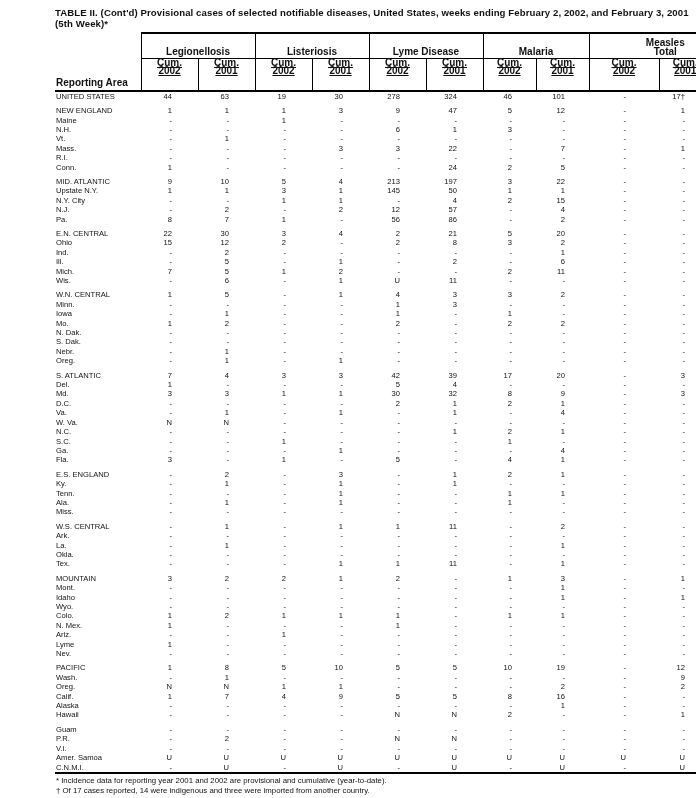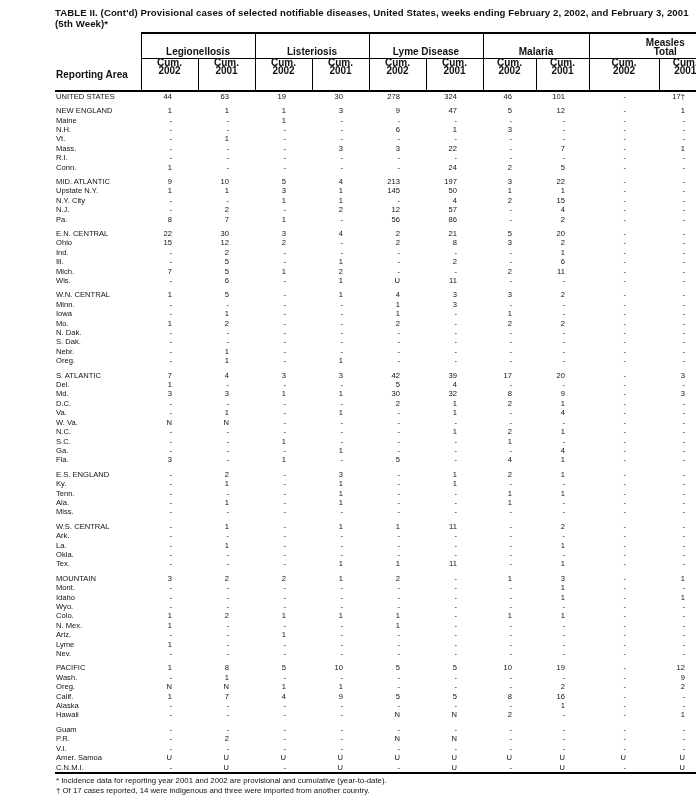--- a/index.html
+++ b/index.html
@@ -24,34 +24,35 @@
     margin-top: 3px;
     border-bottom: 2px solid #000;
   }
   col.c-area { width: 86px; }
   col.c-n { width: 57px; }
   col.c-m { width: 53px; }
   col.c-mea1 { width: 70px; }
   col.c-mea2 { width: 82px; }
 
   th { font-weight: bold; font-size: 10px; line-height: 8.6px; padding: 0; }
-  .area-h { text-align: left; vertical-align: bottom; padding-bottom: 10px; padding-left: 1px; }
+  .area-h { text-align: left; vertical-align: bottom; padding-bottom: 2px; padding-left: 1px; }
   .group-h {
     border-top: 2px solid #000;
     border-left: 1px solid #000;
     border-bottom: 1px solid #000;
     text-align: center; vertical-align: bottom;
     height: 25px; padding-bottom: 1px;
     white-space: pre-line;
   }
   .sub-h {
     border-left: 1px solid #000;
     text-align: center; vertical-align: bottom;
     height: 20px; padding-bottom: 14px;
     white-space: pre-line;
+    text-decoration: underline;
   }
   thead th { border-bottom-color: #000; }
   thead tr:last-child th, thead .area-h { border-bottom: 2px solid #000; }
   .sub-h.v9 { padding-right: 30px; }
 
   tbody td {
     font-size: 7.6px;
     line-height: 9.4px;
     padding: 0;
     white-space: nowrap;

